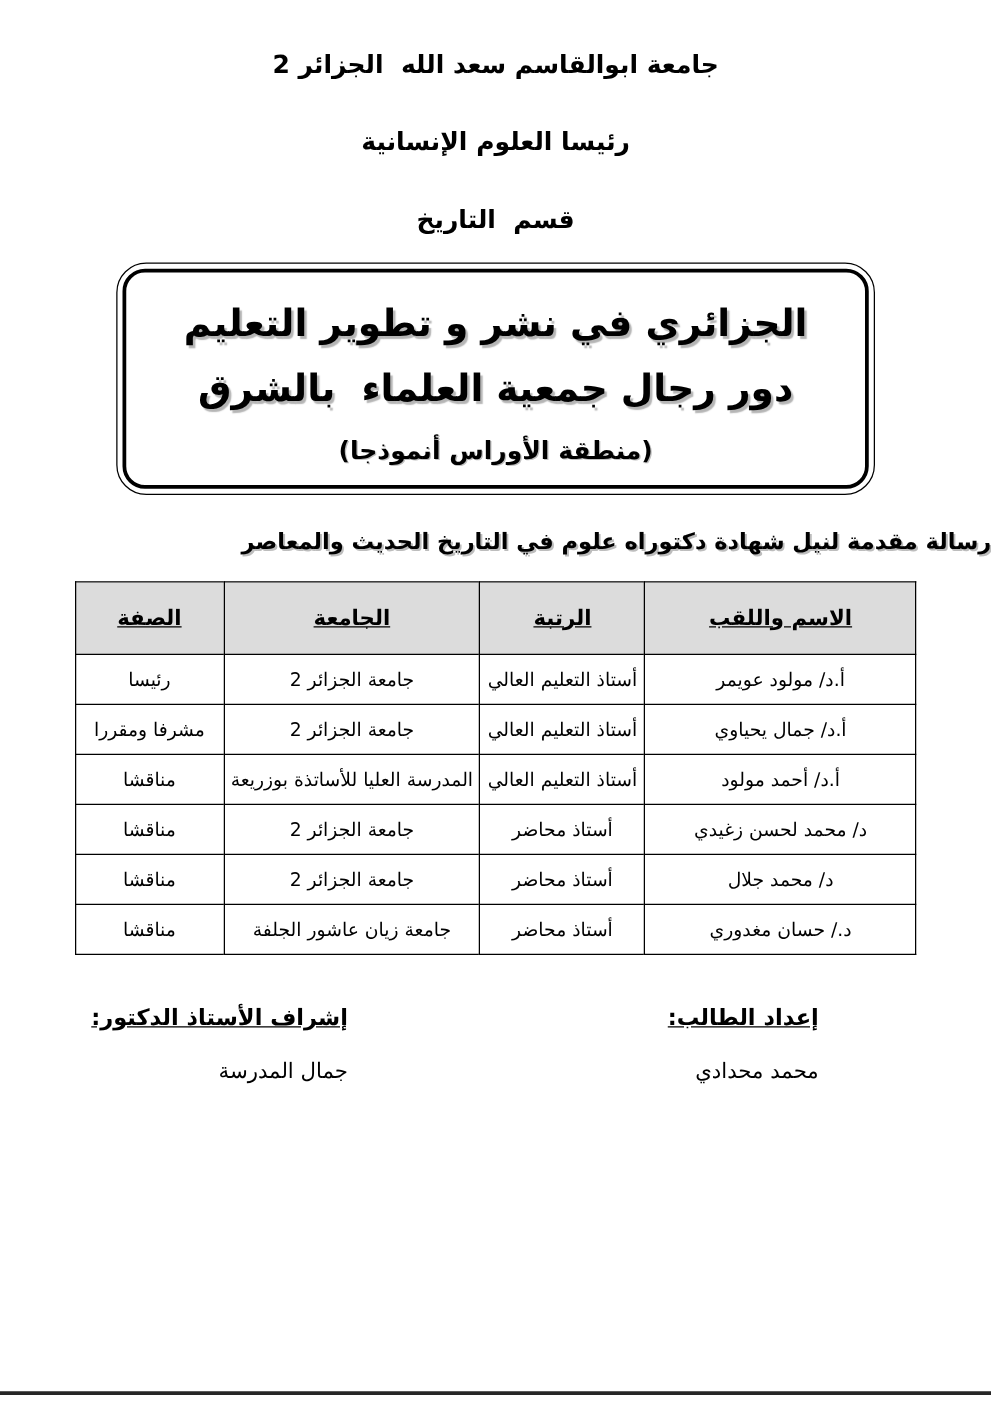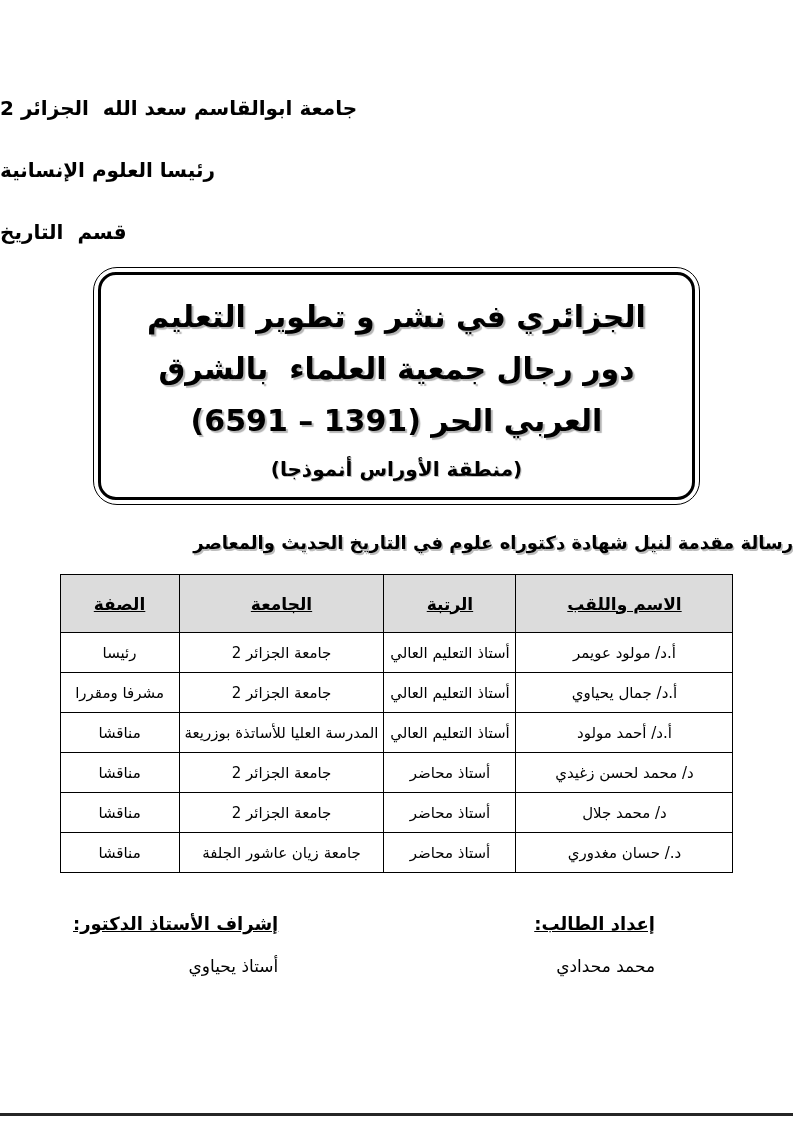--- a/index.html
+++ b/index.html
@@ -1,20 +1,20 @@
 <!DOCTYPE html>
 <html dir="rtl" lang="ar"><head>
 <meta charset="utf-8">
 <style>
   html,body{margin:0;padding:0;background:#fff;}
   body{width:793px;height:1122px;position:relative;overflow:hidden;
        font-family:"DejaVu Sans",sans-serif;color:#000;}
   .page{width:793px;height:1122px;position:relative;}
 
-  .top-header{padding-top:95px;text-align:left;}
+  .top-header{padding-top:38px;text-align:center;}
   .hdr-line{font-size:20px;font-weight:bold;line-height:26px;}
   .hdr-line+.hdr-line{margin-top:36px;}
 
   .title-box-outer{width:597px;margin:22px auto 0;border:1.5px solid #000;
        border-radius:24px;padding:4px;background:#fff;}
   .title-box-inner{border:3px solid #000;border-radius:18px;
        padding:16px 10px 16px;text-align:center;}
   .title-line{font-size:30px;font-weight:bold;line-height:52px;
        text-shadow:2px 2px 1px #b5b5b5;}
   .title-sub{font-size:20px;font-weight:bold;margin-top:10px;
@@ -53,21 +53,20 @@
   <div class="top-header">
     <div class="hdr-line">جامعة ابوالقاسم سعد الله&nbsp; الجزائر 2</div>
     <div class="hdr-line">رئيسا العلوم الإنسانية</div>
     <div class="hdr-line">قسم&nbsp; التاريخ</div>
   </div>
 
   <div class="title-box-outer">
     <div class="title-box-inner">
       <div class="title-line">الجزائري في نشر و تطوير التعليم</div>
       <div class="title-line">دور رجال جمعية العلماء&nbsp; بالشرق</div>
-      <div class="title-line">العربي الحر (1391 – 6591)</div>
       <div class="title-sub">(منطقة الأوراس أنموذجا)</div>
     </div>
   </div>
 
   <div class="thesis-line">رسالة مقدمة لنيل شهادة دكتوراه علوم في التاريخ الحديث والمعاصر</div>
 
   <table class="jury">
     <colgroup>
       <col class="c-name">
         <col class="c-rank">
@@ -122,20 +121,20 @@
     </tbody>
   </table>
 
   <div class="prep-row">
     <div class="prep-block">
       <div class="prep-label">إعداد الطالب:</div>
       <div class="prep-name">محمد محدادي</div>
     </div>
     <div class="prep-block">
       <div class="prep-label">إشراف الأستاذ الدكتور:</div>
-      <div class="prep-name">أستاذ يحياوي</div>
+      <div class="prep-name">جمال المدرسة</div>
     </div>
   </div>
 
 
   <div class="bottom-rule"></div>
 
 </div>
 
 </body></html>

